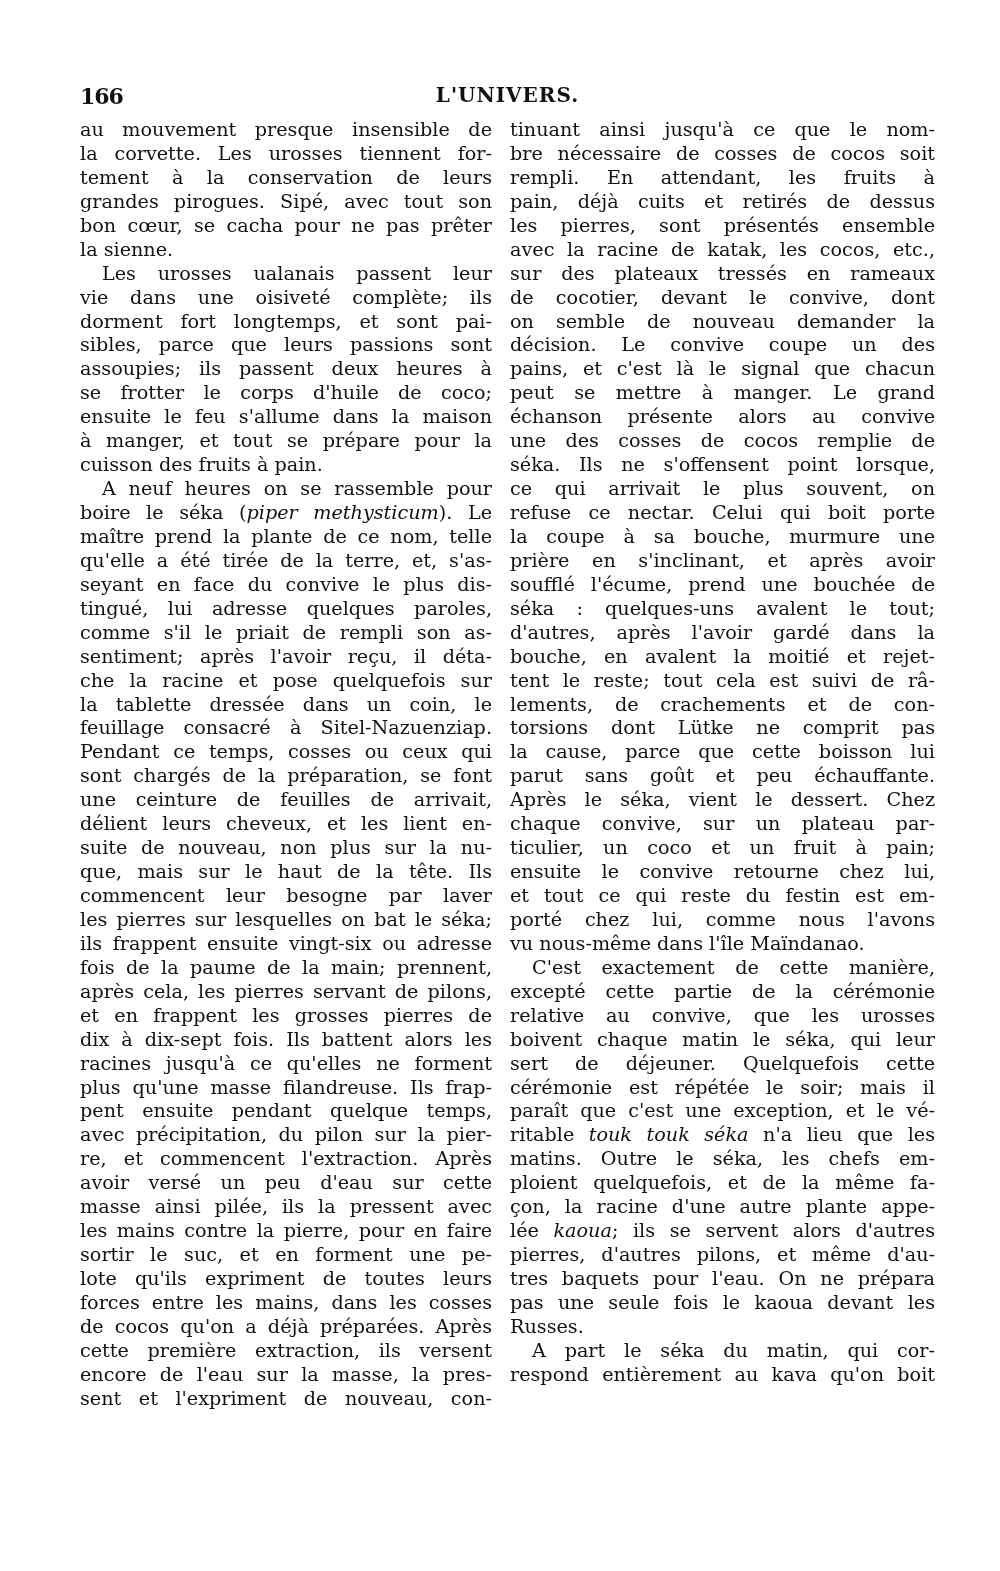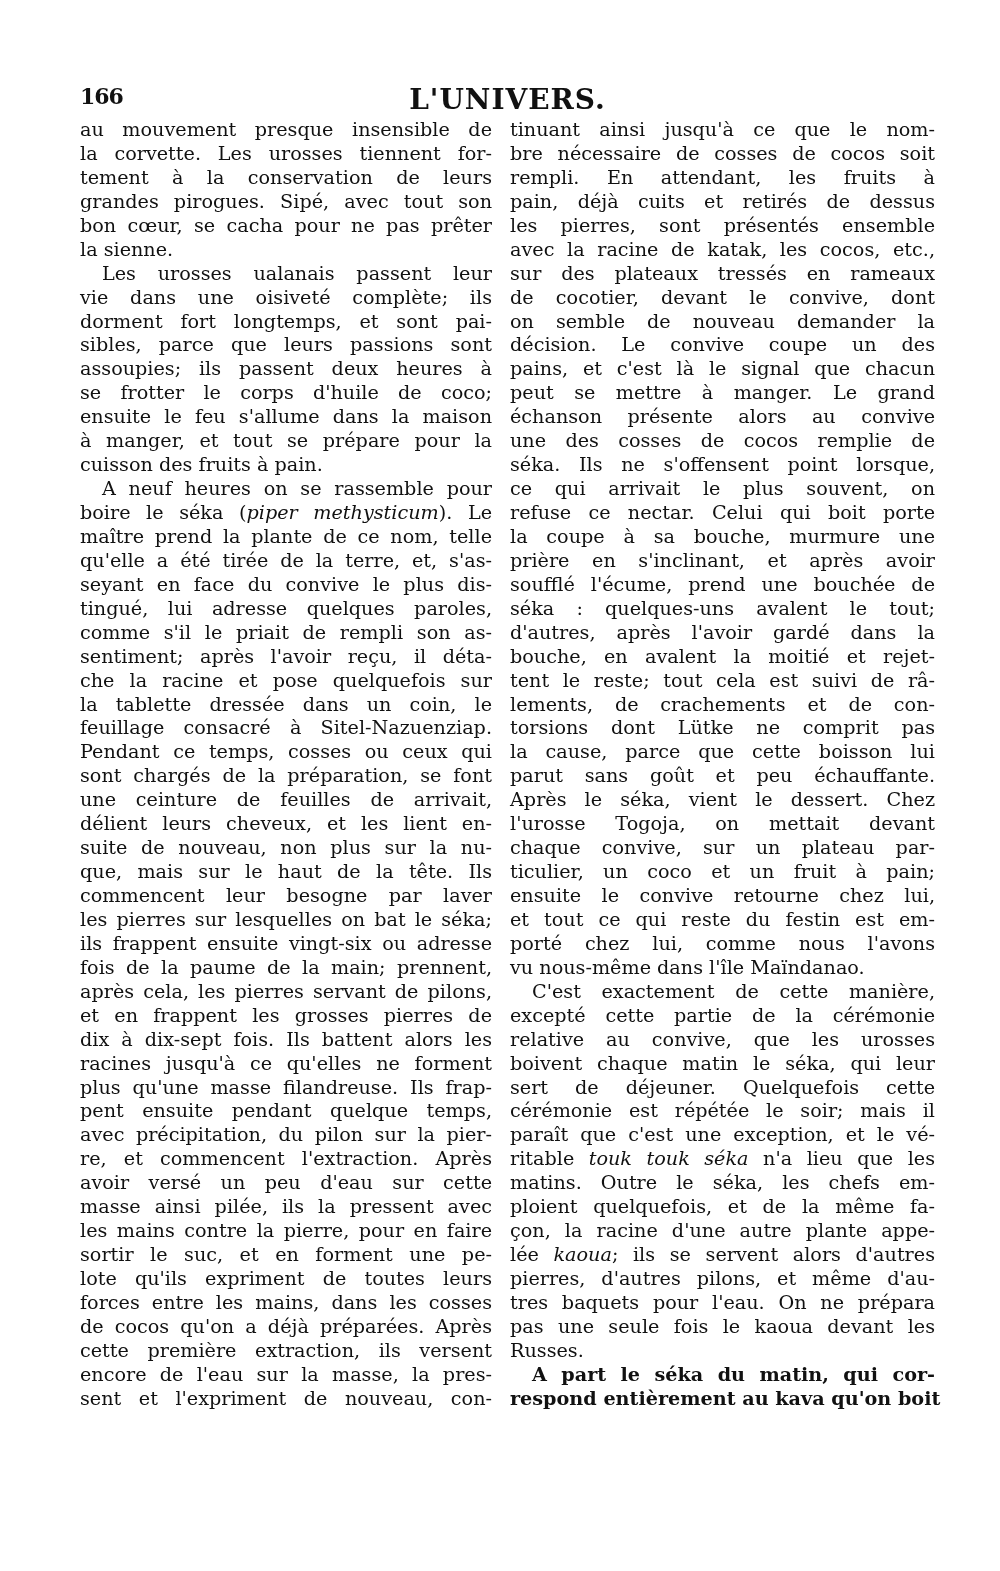--- a/index.html
+++ b/index.html
@@ -1,28 +1,28 @@
 <!DOCTYPE html>
 <html><head>
 <meta charset="utf-8">
 <style>
   html, body { margin: 0; padding: 0; background: #ffffff; }
   body { width: 1000px; height: 1571px; position: relative; overflow: hidden;
          font-family: "DejaVu Serif", "Liberation Serif", serif; color: #111; }
   .header { position: absolute; top: 76px; left: 80px; width: 855px; height: 30px; margin-top: 7px; }
   .page-number { position: absolute; left: 0; top: 0; font-size: 22px; font-weight: bold; letter-spacing: -1px; }
   .running-title { position: absolute; left: 0; right: 0; top: 0; text-align: center;
-                   font-size: 28px; font-weight: bold; letter-spacing: 1px; }
+                   font-size: 20px; font-weight: bold; letter-spacing: 1px; }
   .column { position: absolute; top: 118px; font-size: 19.2px; line-height: 23.95px; }
   .col-left { left: 80px; width: 412px; }
   .col-right { left: 510px; width: 425px; }
   .line { display: block; white-space: nowrap; text-align: justify; text-align-last: justify; height: 23.95px; overflow: visible; }
   .line.last { text-align-last: left; }
   .line.indent { padding-left: 22px; }
-  .line.bold { font-weight: bold; }
+  .line.bold { font-weight: normal; }
   i { font-style: italic; }
 </style>
 </head>
 <body>
 
 <div class="header">
   <span class="page-number">166</span>
   <span class="running-title">L'UNIVERS.</span>
 </div>
 
@@ -105,21 +105,20 @@
     <span class="line">soufflé l'écume, prend une bouchée de</span>
     <span class="line">séka : quelques-uns avalent le tout;</span>
     <span class="line">d'autres, après l'avoir gardé dans la</span>
     <span class="line">bouche, en avalent la moitié et rejet-</span>
     <span class="line">tent le reste; tout cela est suivi de râ-</span>
     <span class="line">lements, de crachements et de con-</span>
     <span class="line">torsions dont Lütke ne comprit pas</span>
     <span class="line">la cause, parce que cette boisson lui</span>
     <span class="line">parut sans goût et peu échauffante.</span>
     <span class="line">Après le séka, vient le dessert. Chez</span>
-    <span class="line">l'urosse Togoja, on mettait devant</span>
     <span class="line">chaque convive, sur un plateau par-</span>
     <span class="line">ticulier, un coco et un fruit à pain;</span>
     <span class="line">ensuite le convive retourne chez lui,</span>
     <span class="line">et tout ce qui reste du festin est em-</span>
     <span class="line">porté chez lui, comme nous l'avons</span>
     <span class="line last">vu nous-même dans l'île Maïndanao.</span>
     <span class="line indent">C'est exactement de cette manière,</span>
     <span class="line">excepté cette partie de la cérémonie</span>
     <span class="line">relative au convive, que les urosses</span>
     <span class="line">boivent chaque matin le séka, qui leur</span>

